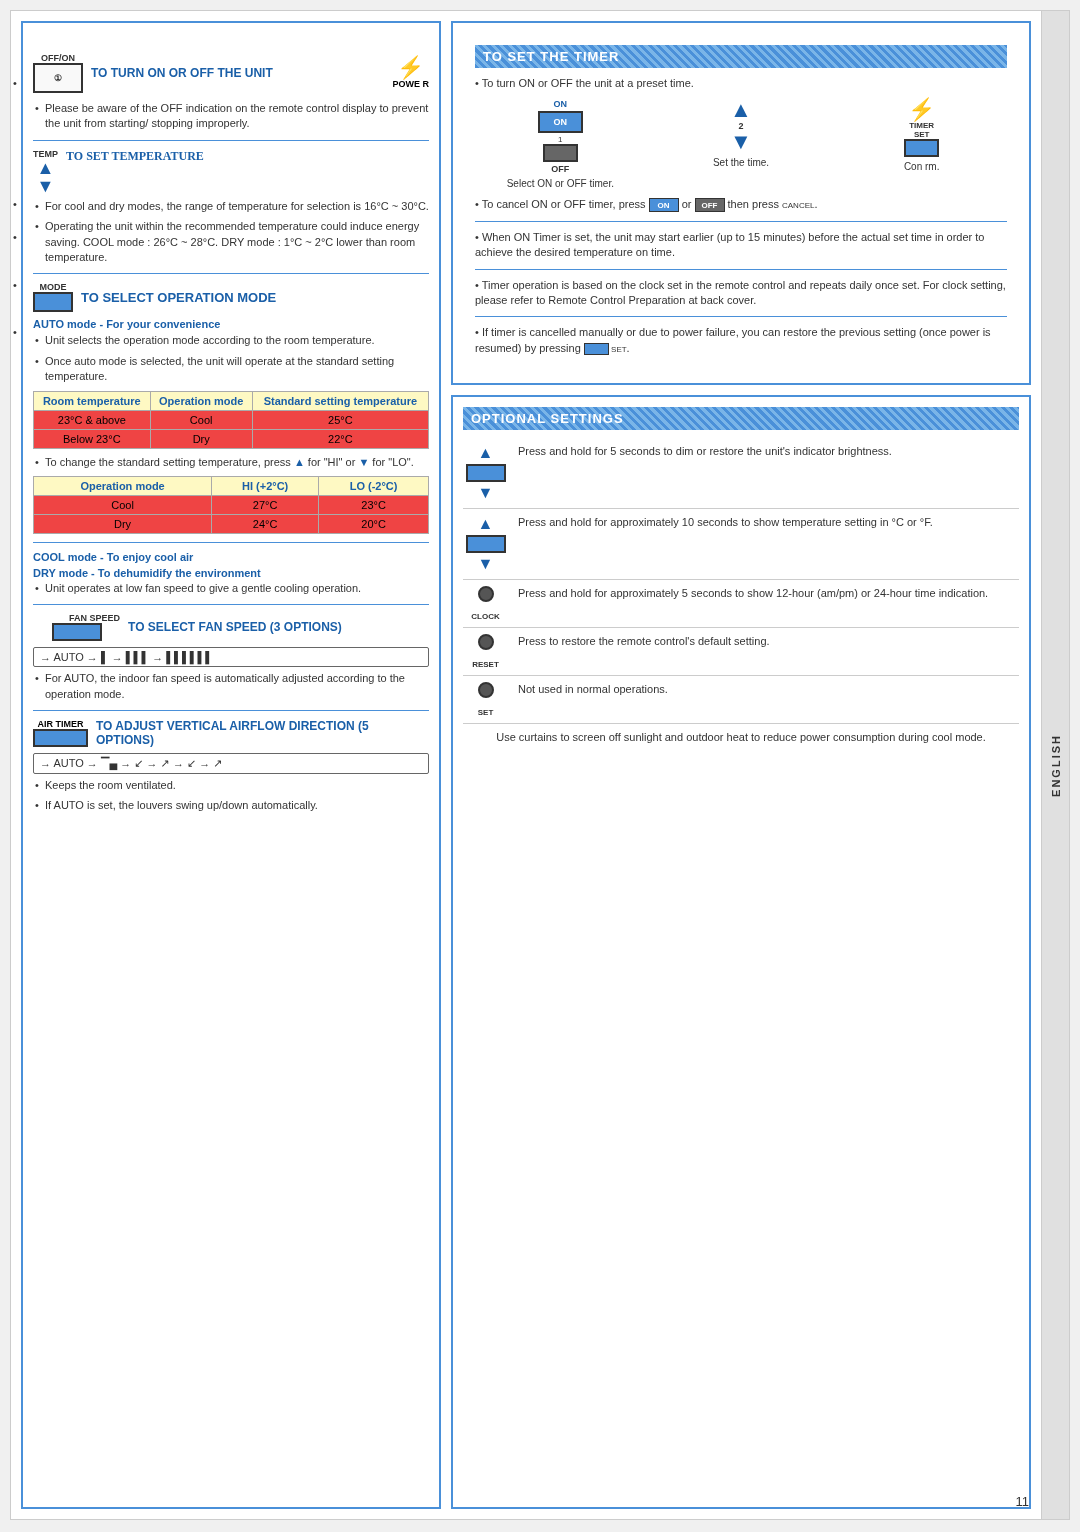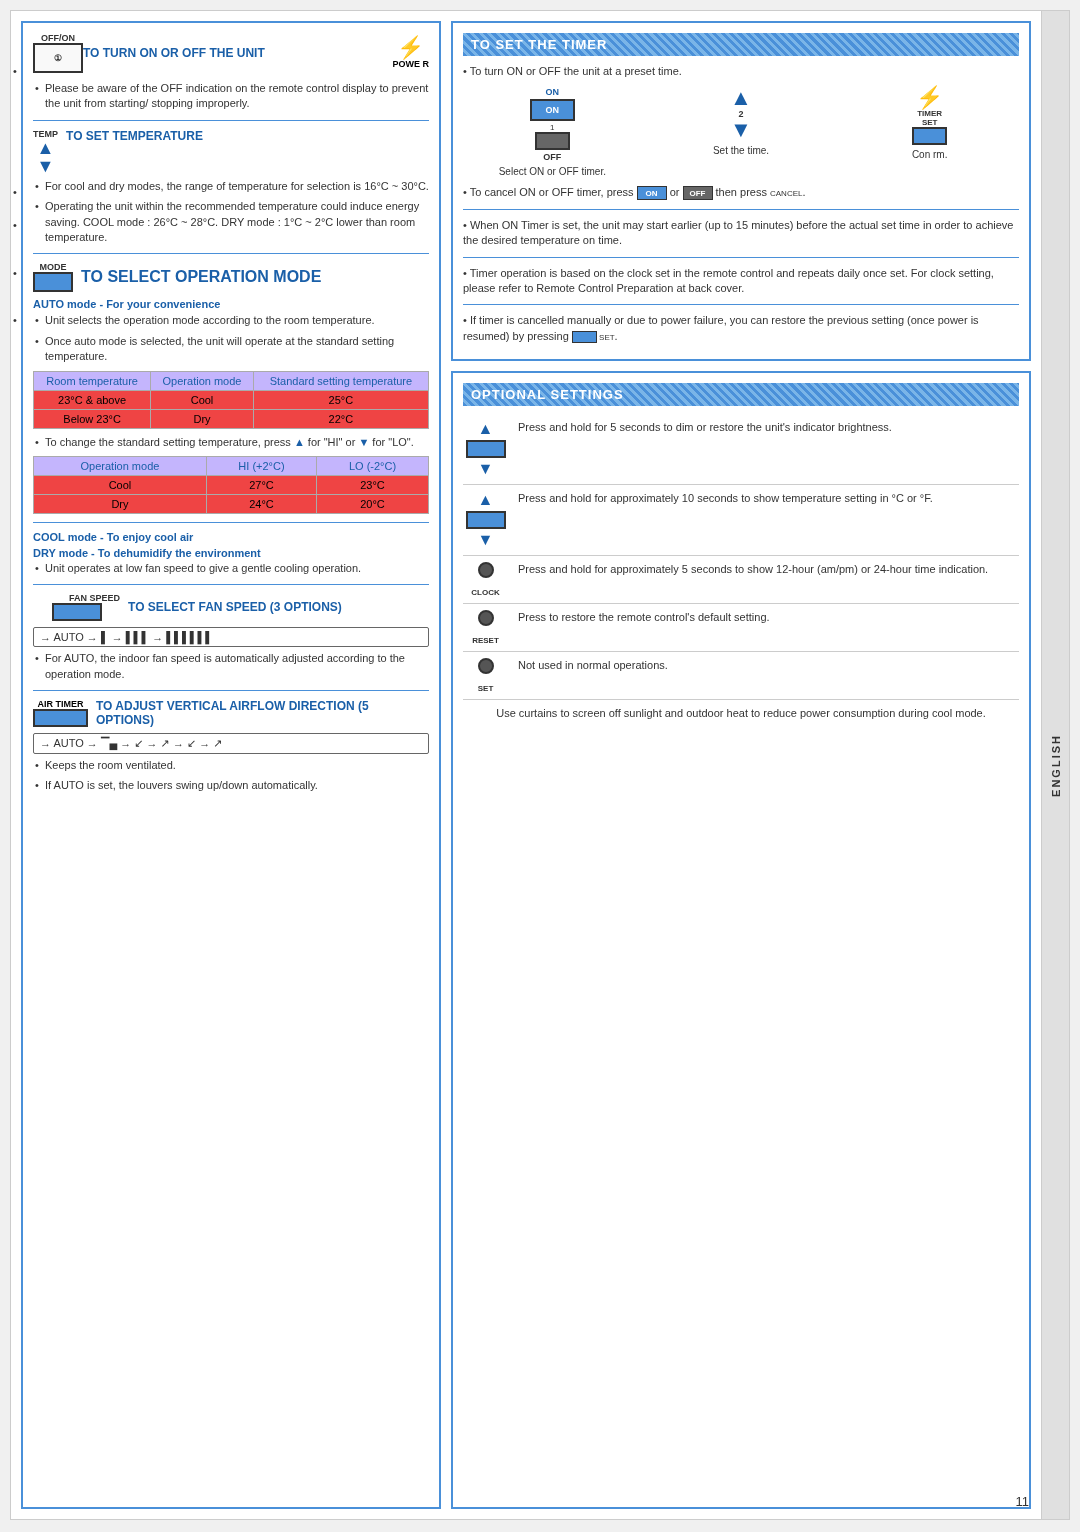--- a/index.html
+++ b/index.html
@@ -39,21 +39,21 @@
       padding: 10px;
     }
     .right-col {
       flex: 1;
       display: flex;
       flex-direction: column;
       gap: 10px;
     }
     .right-top {
       border: 2px solid #4a90d9;
-      padding: 10px;
+      padding: 22px;
     }
     .right-bottom {
       border: 2px solid #4a90d9;
       padding: 10px;
       flex: 1;
     }
     .sidebar-english {
       width: 28px;
       background: #e0e0e0;
       display: flex;
@@ -78,20 +78,22 @@
       font-weight: normal;
       color: #333;
     }
 
     
     .offon-row {
       display: flex;
       flex-direction: row;
       align-items: center;
       margin-bottom: 8px;
+      gap: 8px;
+      margin-top: 20px;
     }
     .icon-box {
       width: 50px;
       height: 30px;
       border: 2px solid #333;
       display: flex;
       align-items: center;
       justify-content: center;
       font-size: 9px;
       font-weight: bold;
@@ -149,23 +151,23 @@
       border-collapse: collapse;
       margin: 6px 0;
       font-size: 11px;
     }
     th, td {
       border: 1px solid #aaa;
       padding: 3px 5px;
       text-align: center;
     }
     th {
-      background: #c4b5fd;
+      background: #fef9c3;
       color: #1a5fa8;
-      font-weight: normal;
+      font-weight: bold;
     }
     td {
       background: #ef4444;
     }
 
     
     .mode-row {
       display: flex;
       align-items: center;
       gap: 8px;
@@ -427,35 +429,35 @@
 
         <div class="temp-row">
           <div class="icon-wrapper">
             <div class="icon-label">TEMP</div>
             <div class="temp-arrows">
               <div class="arrow-up">▲</div>
               <div class="arrow-down">▼</div>
             </div>
           </div>
           <div>
-            <span style="font-weight:bold;font-size:12px;color:#1a5fa8;">TO SET TEMPERATURE</span>
+            <span style="font-weight:bold;font-size:12px;color:#1a5fa8;font-family:Liberation Serif, serif;">TO SET TEMPERATURE</span>
           </div>
         </div>
 
         <div class="bullet-text">For cool and dry modes, the range of temperature for selection is 16°C ~ 30°C.</div>
         <div class="bullet-text">Operating the unit within the recommended temperature could induce energy saving. COOL mode : 26°C ~ 28°C. DRY mode : 1°C ~ 2°C lower than room temperature.</div>
         <hr class="divider">
 
         <div class="mode-row">
           <div class="icon-wrapper">
             <div class="icon-label">MODE</div>
             <div class="mode-box"></div>
           </div>
           <div>
-            <span style="font-weight:bold;font-size:16px;color:#1a5fa8;">TO SELECT OPERATION MODE</span>
+            <span style="font-weight:bold;font-size:13px;color:#1a5fa8;">TO SELECT OPERATION MODE</span>
           </div>
         </div>
 
         <div class="auto-heading">AUTO mode - For your convenience</div>
         <div class="bullet-text">Unit selects the operation mode according to the room temperature.</div>
         <div class="bullet-text">Once auto mode is selected, the unit will operate at the standard setting temperature.</div>
 
         <table>
           <thead>
             <tr>

